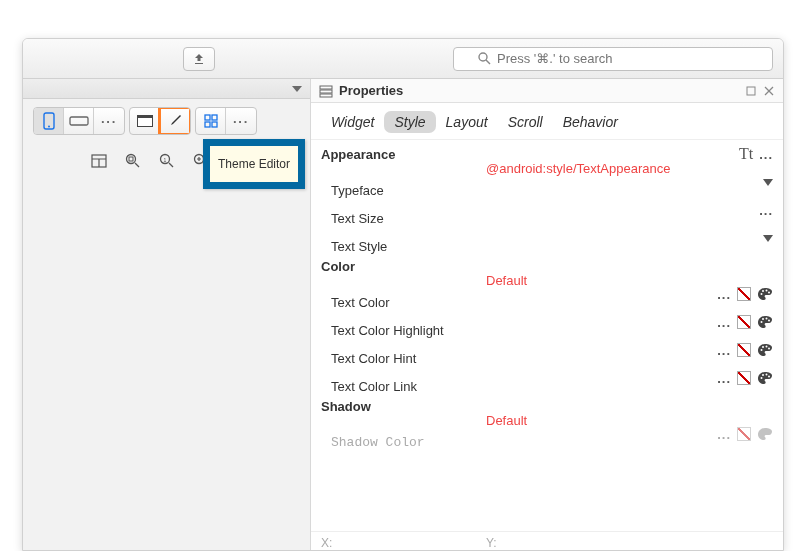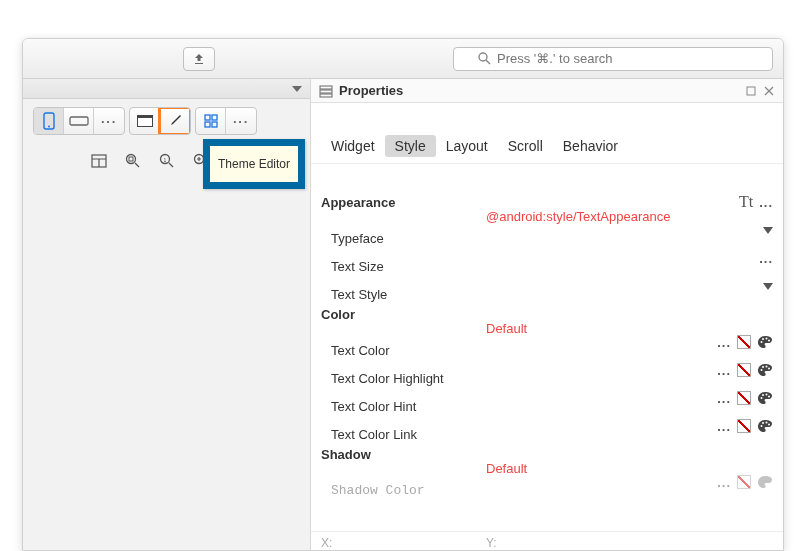--- a/index.html
+++ b/index.html
@@ -15,27 +15,27 @@
 .dropdown-caret { width: 0; height: 0; border-left: 5px solid transparent; border-right: 5px solid transparent; border-top: 6px solid #6a6a6a; }
 .toolbar-row { padding: 8px 10px; display: flex; gap: 4px; flex-wrap: wrap; }
 .seg-group { display: flex; border: 1px solid #c6c6c6; border-radius: 4px; overflow: hidden; background: linear-gradient(#fff,#f0f0f0); }
 .seg-btn { width: 30px; height: 26px; display: flex; align-items: center; justify-content: center; border-right: 1px solid #d0d0d0; cursor: pointer; }
 .seg-btn:last-child { border-right: none; }
 .seg-btn.active { background: #e0e0e0; }
 .seg-btn.highlighted { outline: 3px solid #ff7f27; outline-offset: -1px; z-index: 2; position: relative; }
 .toolbar-row2 { padding: 6px 10px 8px; display: flex; justify-content: center; gap: 6px; }
 .icon-btn { width: 28px; height: 24px; display: flex; align-items: center; justify-content: center; cursor: pointer; }
 .tooltip { position: absolute; top: 60px; left: 180px; background: #fffce8; border: 7px solid #0369a1; padding: 11px 8px; font-size: 12px; box-shadow: 1px 1px 3px rgba(0,0,0,0.2); z-index: 10; white-space: nowrap; }
-.right-pane { flex: 1; background: #fff; display: flex; flex-direction: column; gap: 24px; }
+.right-pane { flex: 1; background: #fff; display: flex; flex-direction: column; }
 .panel-header { height: 24px; border-bottom: 1px solid #e0e0e0; display: flex; align-items: center; padding: 0 8px; gap: 6px; background: #fafafa; }
 .panel-title { font-weight: 600; font-size: 13px; flex: 1; }
 .panel-ctrl { width: 12px; height: 12px; color: #888; cursor: pointer; display: flex; align-items: center; justify-content: center; font-size: 11px; }
-.tabs { display: flex; gap: 0; padding: 8px 10px 6px; border-bottom: 1px solid #eee; }
+.tabs { display: flex; gap: 0; padding: 8px 10px 6px; border-bottom: 1px solid #eee; font-style: italic; }
 .tab { padding: 3px 10px; font-size: 14px; cursor: pointer; border-radius: 3px; color: #333; }
-.tab.active { background: #d8d8d8; }
+.tab.active { background: #d8d8d8; border-radius: 7px; }
 .prop-list { flex: 1; overflow: hidden; }
 .prop-row { display: flex; align-items: center; height: 28px; padding: 0 10px; font-size: 13px; }
 .prop-label { width: 165px; flex-shrink: 0; color: #333; }
 .prop-label.bold { font-weight: 700; }
 .prop-label.indent { padding-left: 10px; margin-top: 16px; }
 .prop-label.dim { color: #aaa; font-family: Liberation Mono, monospace; }
 .prop-value { flex: 1; color: #ef4444; white-space: nowrap; overflow: hidden; text-overflow: clip; margin-top: 28px; }
 .prop-actions { display: flex; gap: 6px; align-items: center; margin-left: auto; }
 .swatch { width: 14px; height: 14px; border: 1px solid #aaa; background: #fff; position: relative; }
 .swatch::after { content: ""; position: absolute; left: 0; top: 0; width: 100%; height: 100%; background: linear-gradient(45deg, transparent 45%, #c00 45%, #c00 55%, transparent 55%); }

